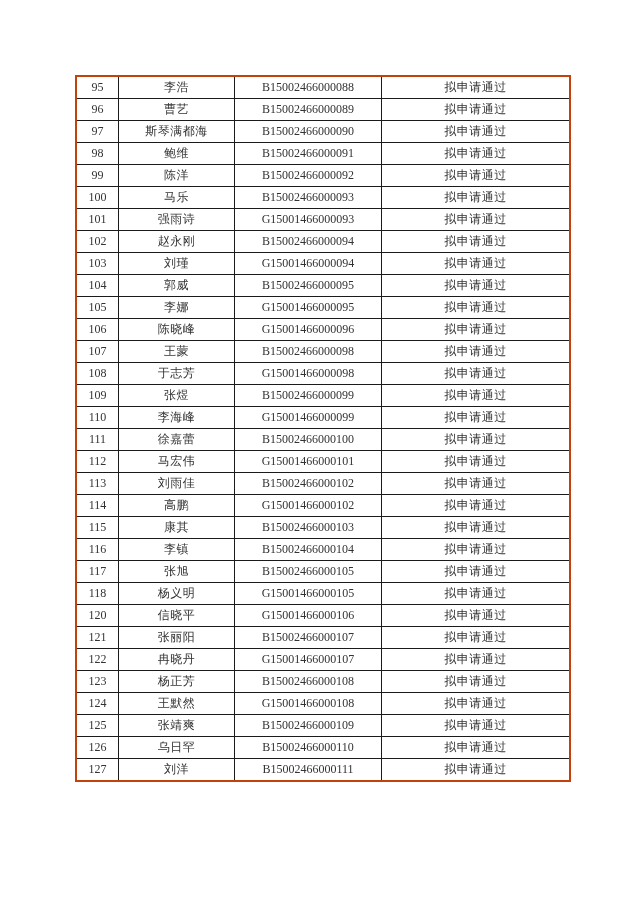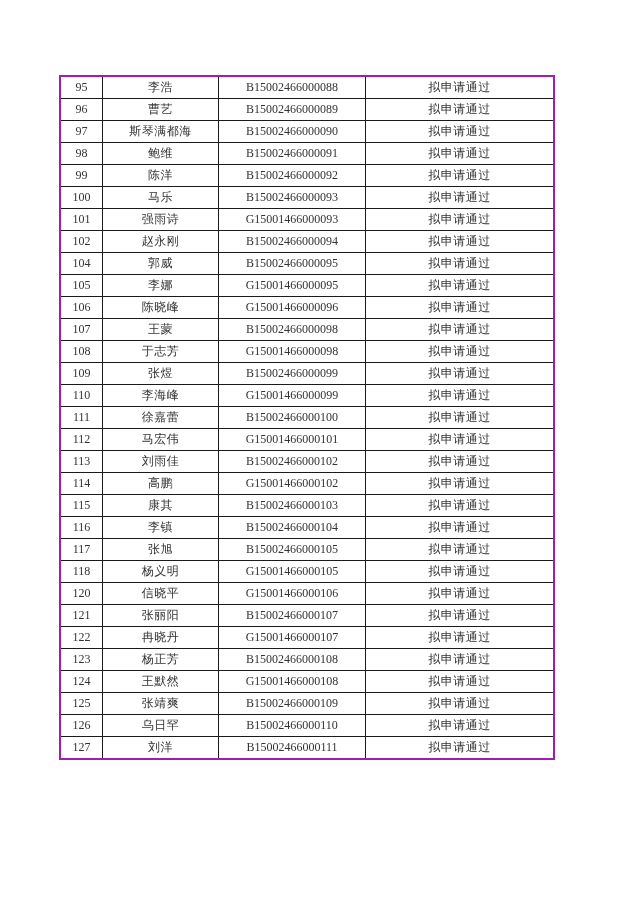--- a/index.html
+++ b/index.html
@@ -10,26 +10,26 @@
   .page {
     position: relative;
     width: 640px;
     height: 905px;
     background: #ffffff;
     overflow: hidden;
     font-family: "Liberation Serif", "DejaVu Serif", serif;
   }
   table.roster {
     position: absolute;
-    left: 59px;
+    left: 75px;
     top: 75px;
     width: 489px;
     border-collapse: collapse;
     table-layout: fixed;
-    border: 2px solid #a21caf;
+    border: 2px solid #c2410c;
   }
   table.roster td {
     border: 1px solid #1a1a1a;
     height: 21px;
     padding: 0;
     text-align: center;
     vertical-align: middle;
     font-size: 12px;
     color: #333333;
     white-space: nowrap;
@@ -88,20 +88,26 @@
     <td class="col-code">G15001466000093</td>
     <td class="col-status">拟申请通过</td>
   </tr>
         <tr>
     <td class="col-no">102</td>
     <td class="col-name">赵永刚</td>
     <td class="col-code">B15002466000094</td>
     <td class="col-status">拟申请通过</td>
   </tr>
         <tr>
+    <td class="col-no">103</td>
+    <td class="col-name">刘瑾</td>
+    <td class="col-code">G15001466000094</td>
+    <td class="col-status">拟申请通过</td>
+  </tr>
+        <tr>
     <td class="col-no">104</td>
     <td class="col-name">郭威</td>
     <td class="col-code">B15002466000095</td>
     <td class="col-status">拟申请通过</td>
   </tr>
         <tr>
     <td class="col-no">105</td>
     <td class="col-name">李娜</td>
     <td class="col-code">G15001466000095</td>
     <td class="col-status">拟申请通过</td>

